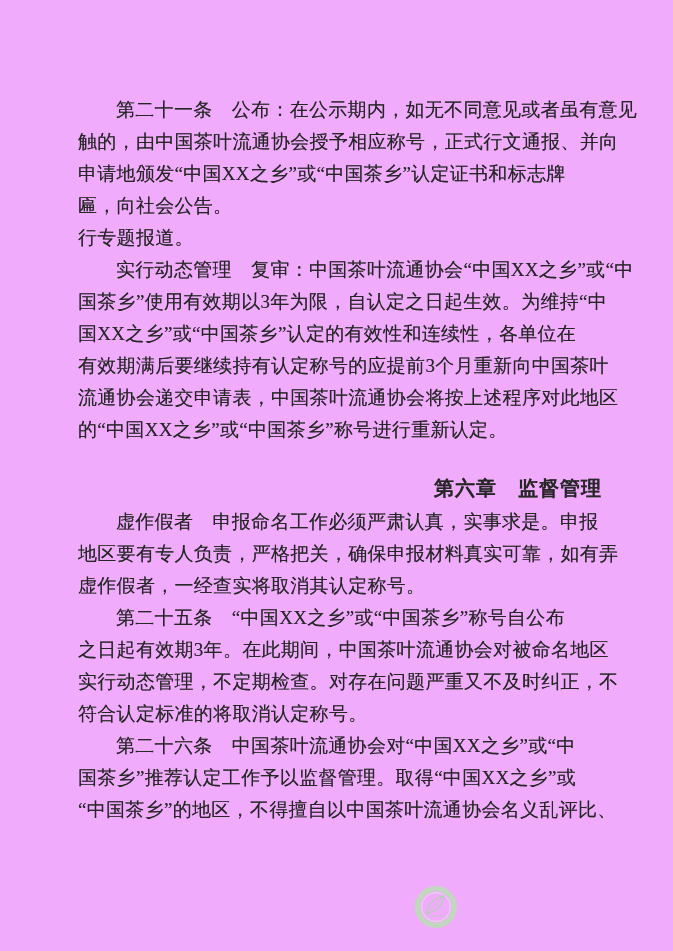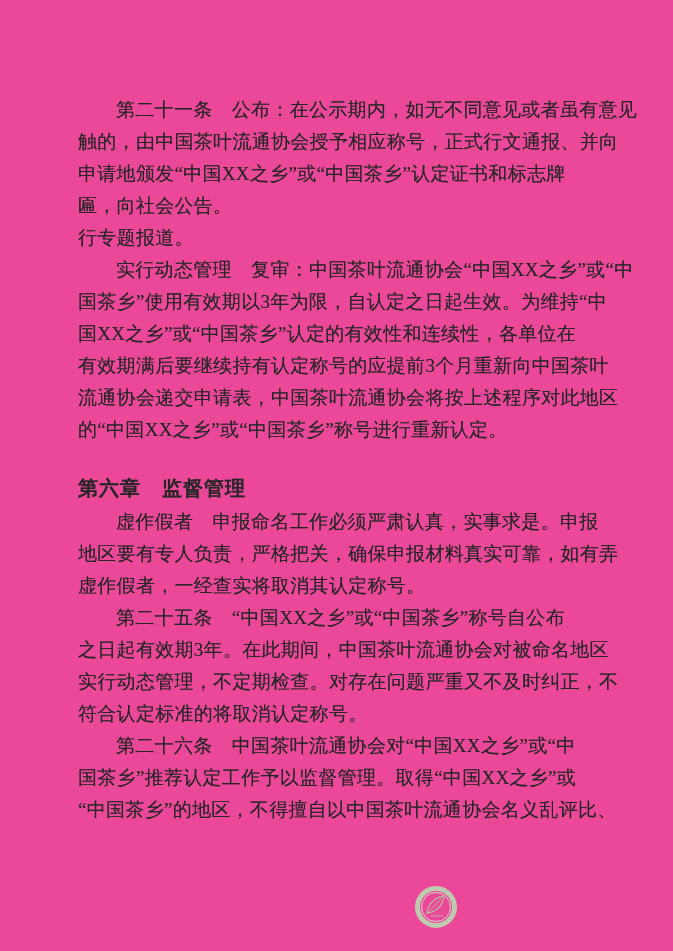--- a/index.html
+++ b/index.html
@@ -26,42 +26,42 @@
     letter-spacing: 0.3px;
     text-shadow: 0 0 0.5px rgba(40,40,40,0.55);
   }
   .block { margin: 0; }
   .line {
     white-space: nowrap;
     height: 32px;
   }
   .line.indent { text-indent: 2em; }
   .heading {
-    text-align: left;
+    text-align: right;
     font-weight: bold;
     font-size: 20px;
     letter-spacing: 1px;
     margin: 26px 0 2px 0;
     height: 32px;
     line-height: 32px;
   }
   .watermark {
     position: absolute;
     left: 412px;
     top: 883px;
     width: 48px;
     height: 48px;
     opacity: 0.85;
     pointer-events: none;
   }
 </style>
 </head>
 <body>
 
-<div class="page" style="background: #ec4899;">
+<div class="page" style="background: #f0abfc;">
   <div class="doc-body" id="doc-body" style="color: rgb(38, 38, 38);">
       <div class="block">
         <div class="line indent">第二十一条　公布：在公示期内，如无不同意见或者虽有意见</div>
         <div class="line">触的，由中国茶叶流通协会授予相应称号，正式行文通报、并向</div>
         <div class="line">申请地颁发“中国XX之乡”或“中国茶乡”认定证书和标志牌</div>
         <div class="line">匾，向社会公告。</div>
       </div>
       <div class="block">
         <div class="line">行专题报道。</div>
       </div>

